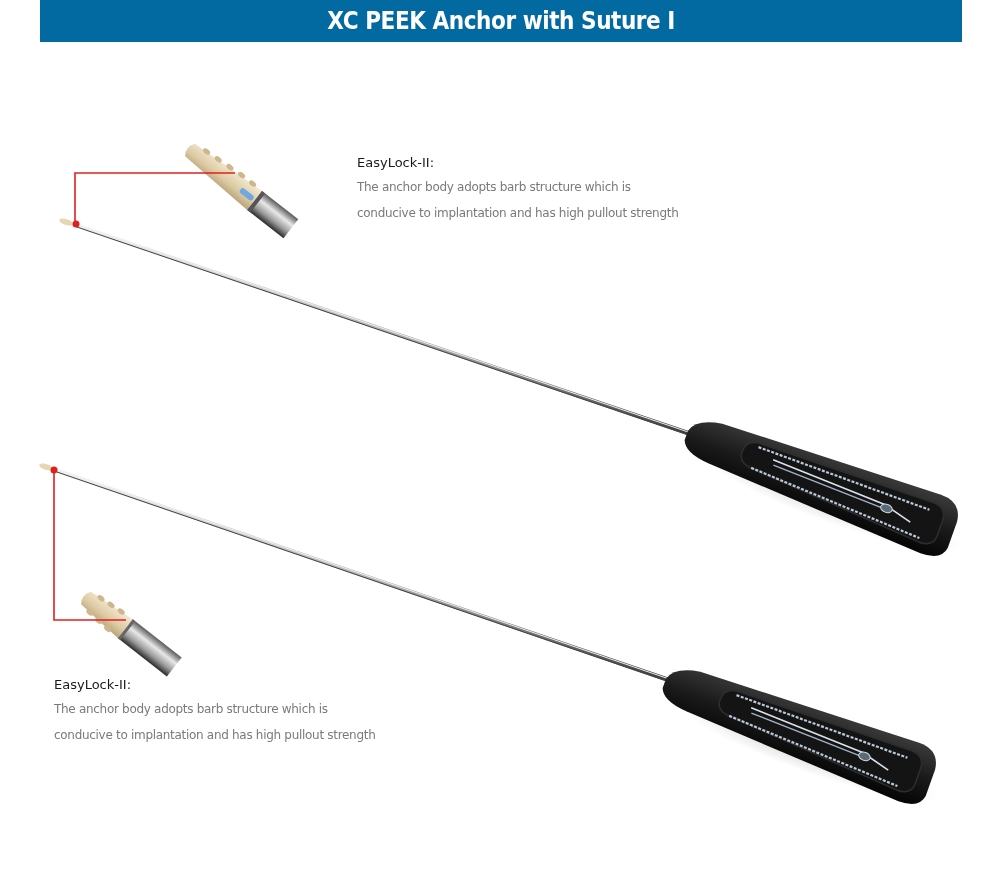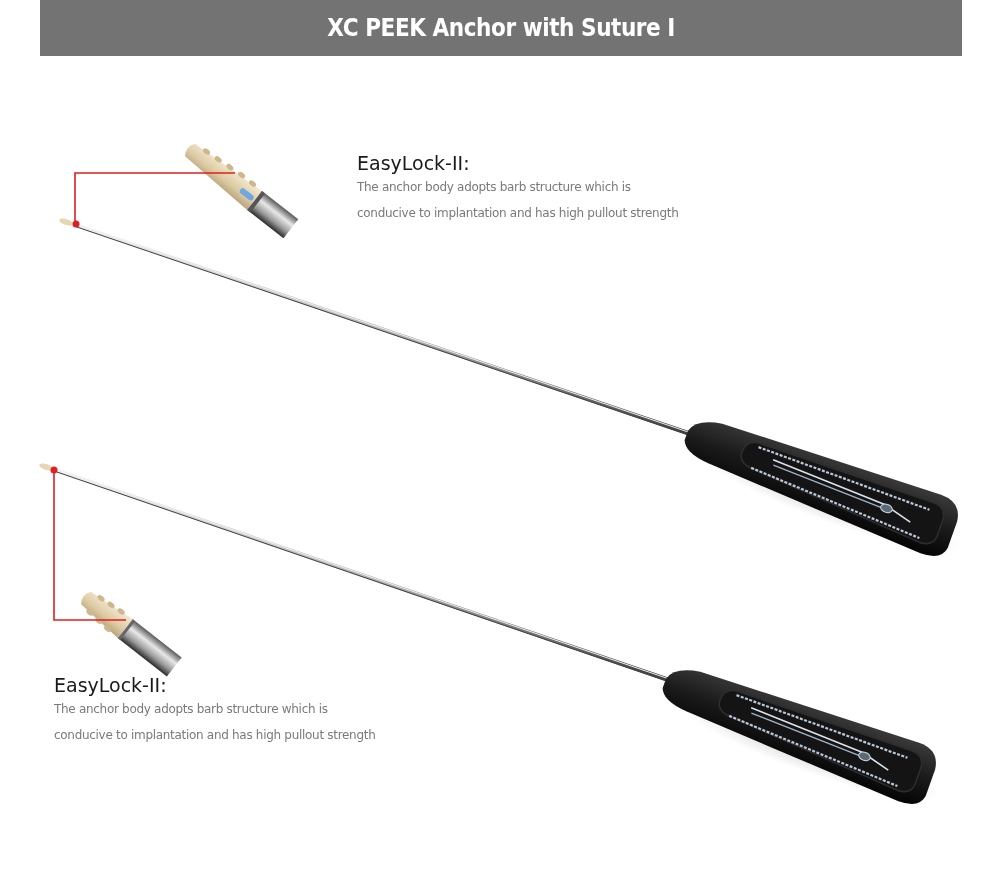--- a/index.html
+++ b/index.html
@@ -1,24 +1,24 @@
 <!DOCTYPE html>
 <html><head>
 <meta charset="utf-8">
 <style>
   html, body { margin: 0; padding: 0; background: #ffffff; }
   body { width: 1000px; height: 887px; position: relative; overflow: hidden;
          font-family: "Liberation Sans", sans-serif; }
-  .header-bar { position: absolute; left: 40px; top: 0; width: 922px; height: 56px;
-                background: #737373; display: flex; align-items: center; justify-content: center; }
+  .header-bar { position: absolute; left: 40px; top: 0; width: 922px; height: 42px;
+                background: #0369a1; display: flex; align-items: center; justify-content: center; }
   .header-title { color: #ffffff; font-family: "DejaVu Sans", sans-serif; font-weight: bold;
                   font-size: 24px; letter-spacing: -0.5px; transform: scaleX(0.9); }
   .art { position: absolute; left: 0; top: 0; width: 1000px; height: 887px; }
   .callout { position: absolute; }
-  .callout .title { color: #1a1a1a; font-size: 19px; line-height: 22px; font-family: "DejaVu Sans", sans-serif; }
+  .callout .title { color: #1a1a1a; font-size: 13px; line-height: 22px; font-family: "DejaVu Sans", sans-serif; }
   .callout .desc { color: #7a7a7a; font-size: 12px; line-height: 26px; font-family: "DejaVu Sans", sans-serif; letter-spacing: -0.3px; }
   .callout-1 { left: 357px; top: 152px; width: 560px; }
   .callout-2 { left: 54px; top: 674px; width: 560px; }
 </style>
 </head>
 <body>
 
 <div class="header-bar">
   <div class="header-title">XC PEEK Anchor with Suture I</div>
 </div>

